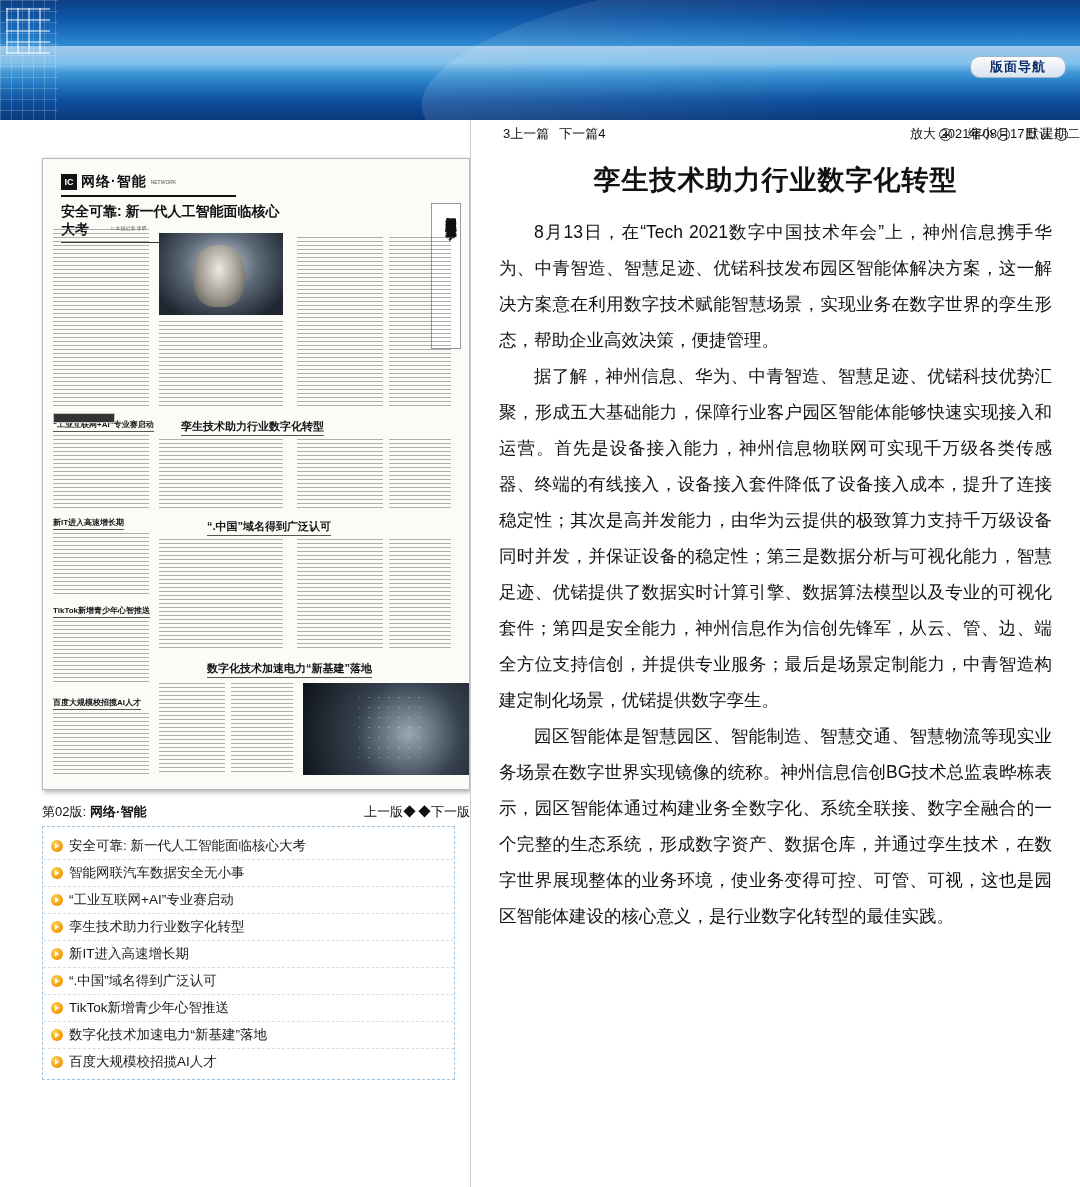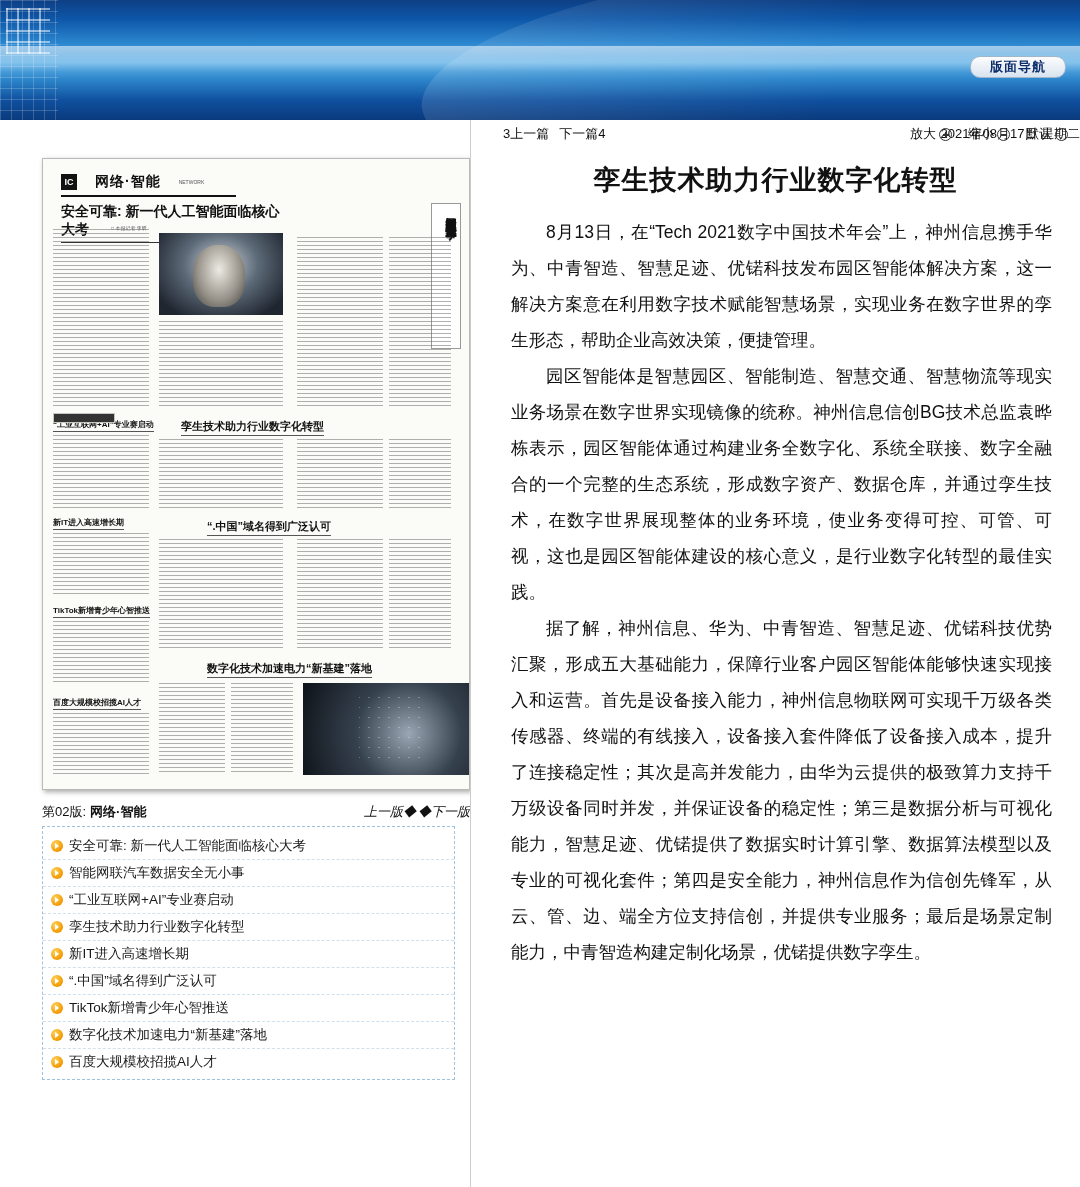--- a/index.html
+++ b/index.html
@@ -83,21 +83,21 @@
     width: 428px; height: 632px;
     background: #fbfbf8;
     border: 1px solid #b9b9b9;
     box-shadow: 2px 2px 5px rgba(0,0,0,.35);
     overflow: hidden;
     cursor: pointer;
   }
   .pt-inner { position: absolute; inset: 8px; }
   .pt-masthead {
     position: absolute; left: 10px; top: 4px; width: 160px; height: 22px;
-    display: flex; align-items: center; gap: 18px;
+    display: flex; align-items: center; gap: 4px;
   }
   .pt-logo {
     width: 16px; height: 16px; background: #111; color: #fff;
     font-size: 9px; line-height: 16px; text-align: center; font-weight: bold;
   }
   .pt-mast-text { font-size: 14px; font-weight: bold; color: #111; letter-spacing: 1px; }
   .pt-mast-sub { font-size: 5px; color: #555; }
   .pt-rule { position: absolute; left: 10px; top: 28px; width: 175px; border-top: 2px solid #111; }
   .pt-headline {
     position: absolute; left: 10px; top: 36px; width: 222px;
@@ -161,21 +161,21 @@
     align-items: center;
   }
   .thumb-caption .lbl { color: #111; }
   .thumb-caption .strong { font-weight: bold; margin-left: 4px; }
   .pager-right {
     position: absolute;
     right: 0; top: 0;
     font-size: 13px; color: #111;
     display: flex; align-items: center; gap: 2px;
   }
-  .pager-right span { cursor: pointer; font-style: italic; }
+  .pager-right span { cursor: pointer; }
   .pdf-icon {
     position: absolute; right: -26px; top: -2px;
     width: 17px; height: 20px;
     background: linear-gradient(to bottom, #f2f2f2, #dcdcdc);
     border: 1px solid #b0b0b0;
     cursor: pointer;
   }
   .pdf-icon::after {
     content: ""; position: absolute; left: 2px; top: 5px; width: 13px; height: 12px;
     background: #cf2027;
@@ -265,21 +265,21 @@
     color: #111;
     letter-spacing: 1px;
   }
   .art-body {
     margin: 16px 28px 0 28px;
     font-size: 17.5px;
     line-height: 36px;
     color: #111;
     text-align: justify;
   }
-  .art-body p { margin: 0 0 0 12px; text-indent: 2em; }
+  .art-body p { margin: 0 0 0 0; text-indent: 2em; }
   .art-footer-pager {
     position: absolute;
     left: 0; right: 0; bottom: 22px;
     margin: 0 28px;
     border-top: 1px solid #cfcfcf;
     padding-top: 8px;
     font-size: 13px;
     color: #111;
   }
   .art-footer-pager span { margin-right: 12px; cursor: pointer; }
@@ -417,20 +417,20 @@
             <span>默认</span>
             <span class="circ"></span>
           </span>
         </div>
       </div>
 
       <div class="art-title">孪生技术助力行业数字化转型</div>
 
       <div class="art-body">
         <p>8月13日，在“Tech 2021数字中国技术年会”上，神州信息携手华为、中青智造、智慧足迹、优锘科技发布园区智能体解决方案，这一解决方案意在利用数字技术赋能智慧场景，实现业务在数字世界的孪生形态，帮助企业高效决策，便捷管理。</p>
+        <p>据了解，神州信息、华为、中青智造、智慧足迹、优锘科技优势汇聚，形成五大基础能力，保障行业客户园区智能体能够快速实现接入和运营。首先是设备接入能力，神州信息物联网可实现千万级各类传感器、终端的有线接入，设备接入套件降低了设备接入成本，提升了连接稳定性；其次是高并发能力，由华为云提供的极致算力支持千万级设备同时并发，并保证设备的稳定性；第三是数据分析与可视化能力，智慧足迹、优锘提供了数据实时计算引擎、数据算法模型以及专业的可视化套件；第四是安全能力，神州信息作为信创先锋军，从云、管、边、端全方位支持信创，并提供专业服务；最后是场景定制能力，中青智造构建定制化场景，优锘提供数字孪生。</p>
         <p>园区智能体是智慧园区、智能制造、智慧交通、智慧物流等现实业务场景在数字世界实现镜像的统称。神州信息信创BG技术总监袁晔栋表示，园区智能体通过构建业务全数字化、系统全联接、数字全融合的一个完整的生态系统，形成数字资产、数据仓库，并通过孪生技术，在数字世界展现整体的业务环境，使业务变得可控、可管、可视，这也是园区智能体建设的核心意义，是行业数字化转型的最佳实践。</p>
-        <p>据了解，神州信息、华为、中青智造、智慧足迹、优锘科技优势汇聚，形成五大基础能力，保障行业客户园区智能体能够快速实现接入和运营。首先是设备接入能力，神州信息物联网可实现千万级各类传感器、终端的有线接入，设备接入套件降低了设备接入成本，提升了连接稳定性；其次是高并发能力，由华为云提供的极致算力支持千万级设备同时并发，并保证设备的稳定性；第三是数据分析与可视化能力，智慧足迹、优锘提供了数据实时计算引擎、数据算法模型以及专业的可视化套件；第四是安全能力，神州信息作为信创先锋军，从云、管、边、端全方位支持信创，并提供专业服务；最后是场景定制能力，中青智造构建定制化场景，优锘提供数字孪生。</p>
       </div>
 
     </div>
 
   </div>
 </div>
 
 </body></html>

